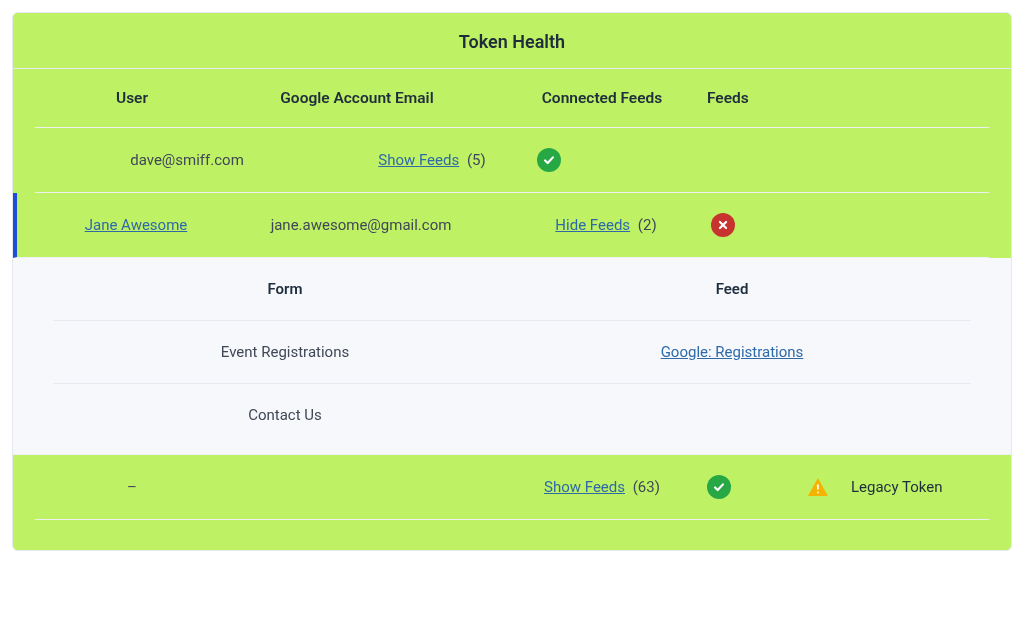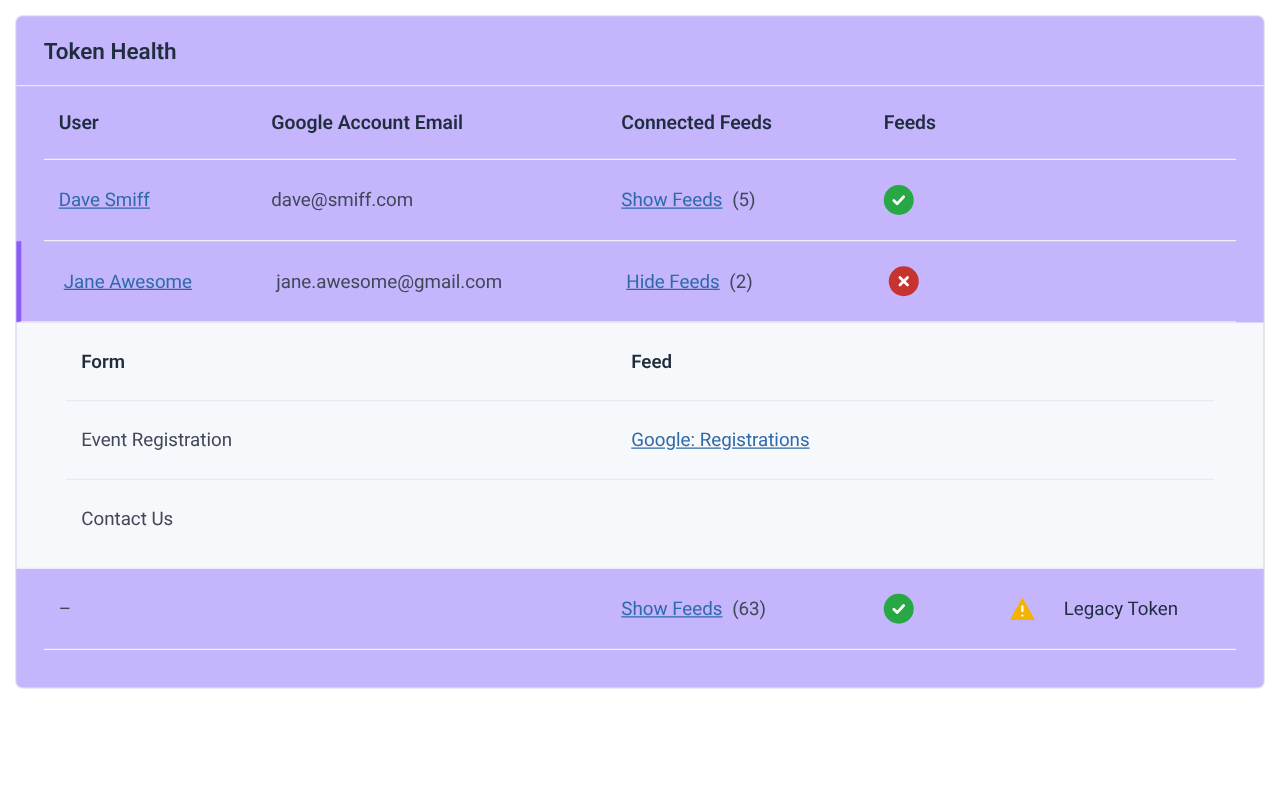--- a/index.html
+++ b/index.html
@@ -5,22 +5,23 @@
     * { box-sizing: border-box; margin: 0; padding: 0; }
     body {
       font-family: -apple-system, BlinkMacSystemFont, "Segoe UI", Roboto, Helvetica, Arial, sans-serif;
       background: #fff;
       padding: 12px;
       color: #1f2937;
     }
     .card {
       border: 1px solid #e5e8ee;
       border-radius: 6px;
-      background: #c4b5fd;
+      background: #bef264;
       overflow: hidden;
+      text-align: center;
     }
     .card-header {
       padding: 18px 22px 16px;
       border-bottom: 1px solid #e5e8ee;
     }
     .card-title {
       font-size: 18px;
       font-weight: 600;
       color: #1f2d3d;
     }
@@ -41,21 +42,21 @@
     }
     .col-user   { flex: 0 0 170px; }
     .col-email  { flex: 0 0 280px; }
     .col-feeds  { flex: 0 0 210px; }
     .col-status { flex: 0 0 100px; display: flex; align-items: center; }
     .col-extra  { flex: 1; display: flex; align-items: center; gap: 22px; }
     .trow { font-size: 15px; color: #404757; }
     .trow.selected {
       margin-left: -22px;
       padding-left: 34px;
-      border-left: 4px solid #8b5cf6;
+      border-left: 4px solid #1d4ed8;
     }
     .link {
       color: #2f6aa8;
       text-decoration: underline;
       cursor: pointer;
     }
     .muted { color: #404757; }
     .status-badge {
       width: 24px; height: 24px; border-radius: 50%;
       display: inline-flex; align-items: center; justify-content: center;
@@ -96,23 +97,20 @@
 
       <div class="thead-row">
         <div class="col-user">User</div>
         <div class="col-email">Google Account Email</div>
         <div class="col-feeds">Connected Feeds</div>
         <div class="col-status">Feeds</div>
         <div class="col-extra"></div>
       </div>
 
       <div class="trow">
-        <div class="col-user">
-          <a class="link">Dave Smiff</a>
-        </div>
         <div class="col-email muted">dave@smiff.com</div>
         <div class="col-feeds">
           <a class="link">Show Feeds</a>
           <span class="muted" style="margin-left:4px;">(5)</span>
         </div>
         <div class="col-status">
           <span class="status-badge status-ok">
             <svg viewBox="0 0 16 16" fill="none" stroke="#fff" stroke-width="2.5" stroke-linecap="round" stroke-linejoin="round">
                 <polyline points="3.5,8.5 6.5,11.5 12.5,5"></polyline>
               </svg>
@@ -140,21 +138,21 @@
         </div>
         <div class="col-extra"></div>
       </div>
 
       <div class="expand-panel">
         <div class="inner-thead">
           <div class="icol-form">Form</div>
           <div class="icol-feed">Feed</div>
         </div>
         <div class="inner-row">
-          <div class="icol-form">Event Registration</div>
+          <div class="icol-form">Event Registrations</div>
           <div class="icol-feed">
             <a class="link">Google: Registrations</a>
           </div>
         </div>
         <div class="inner-row">
           <div class="icol-form">Contact Us</div>
         </div>
       </div>
 
       <div class="trow">

